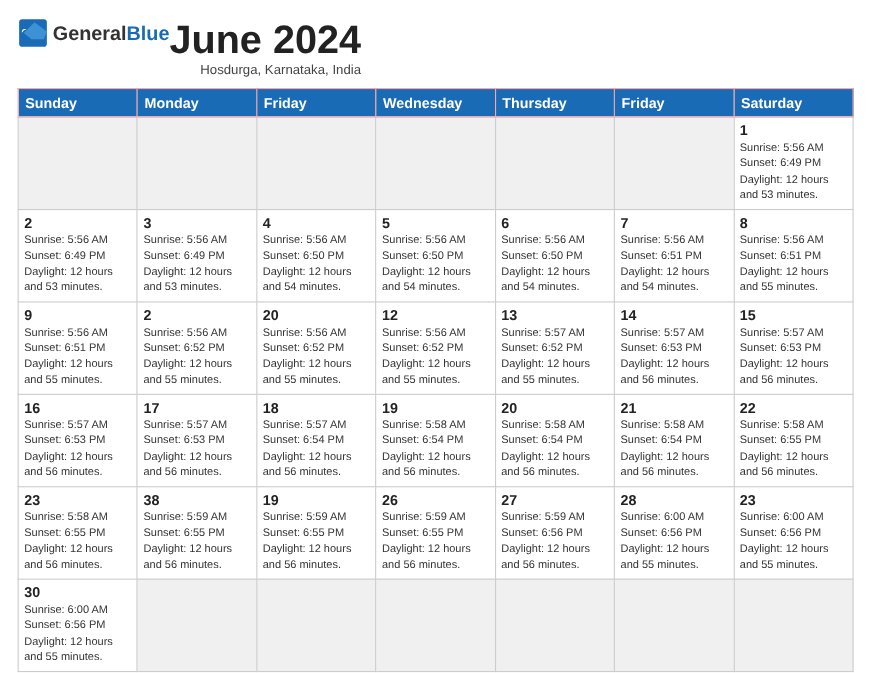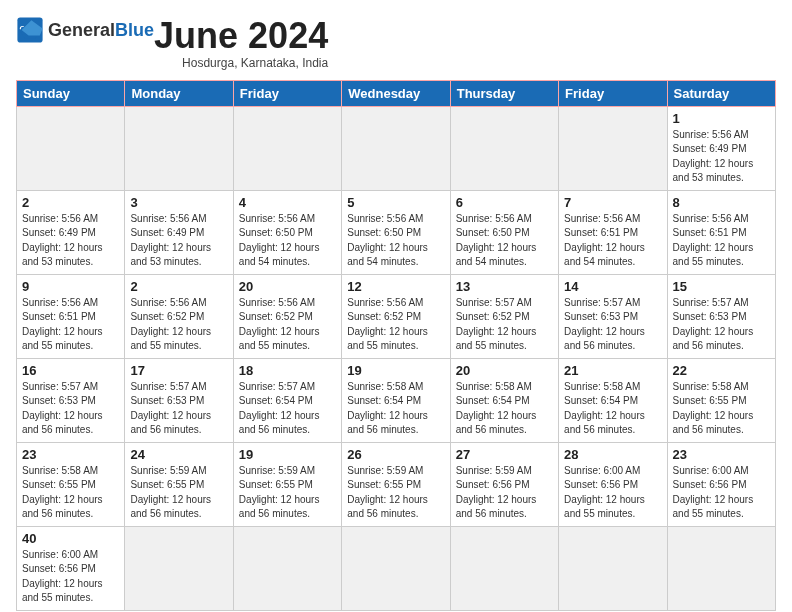--- a/index.html
+++ b/index.html
@@ -222,21 +222,21 @@
           <span class="day-number">22</span>
           <div class="day-info">Sunrise: 5:58 AM<br>Sunset: 6:55 PM<br>Daylight: 12 hours and 56 minutes.</div>
         </td>
       </tr>
       <tr class="week-row">
         <td>
           <span class="day-number">23</span>
           <div class="day-info">Sunrise: 5:58 AM<br>Sunset: 6:55 PM<br>Daylight: 12 hours and 56 minutes.</div>
         </td>
         <td>
-          <span class="day-number">24</span>
+          <span class="day-number">38</span>
           <div class="day-info">Sunrise: 5:59 AM<br>Sunset: 6:55 PM<br>Daylight: 12 hours and 56 minutes.</div>
         </td>
         <td>
           <span class="day-number">19</span>
           <div class="day-info">Sunrise: 5:59 AM<br>Sunset: 6:55 PM<br>Daylight: 12 hours and 56 minutes.</div>
         </td>
         <td>
           <span class="day-number">26</span>
           <div class="day-info">Sunrise: 5:59 AM<br>Sunset: 6:55 PM<br>Daylight: 12 hours and 56 minutes.</div>
         </td>
@@ -248,21 +248,21 @@
           <span class="day-number">28</span>
           <div class="day-info">Sunrise: 6:00 AM<br>Sunset: 6:56 PM<br>Daylight: 12 hours and 55 minutes.</div>
         </td>
         <td>
           <span class="day-number">23</span>
           <div class="day-info">Sunrise: 6:00 AM<br>Sunset: 6:56 PM<br>Daylight: 12 hours and 55 minutes.</div>
         </td>
       </tr>
       <tr class="week-row">
         <td>
-          <span class="day-number">40</span>
+          <span class="day-number">30</span>
           <div class="day-info">Sunrise: 6:00 AM<br>Sunset: 6:56 PM<br>Daylight: 12 hours and 55 minutes.</div>
         </td>
         <td class="empty"></td>
         <td class="empty"></td>
         <td class="empty"></td>
         <td class="empty"></td>
         <td class="empty"></td>
         <td class="empty"></td>
       </tr>
     </tbody>

